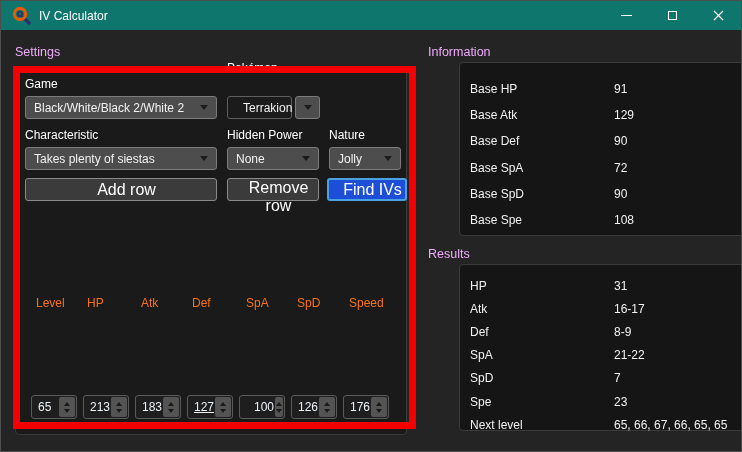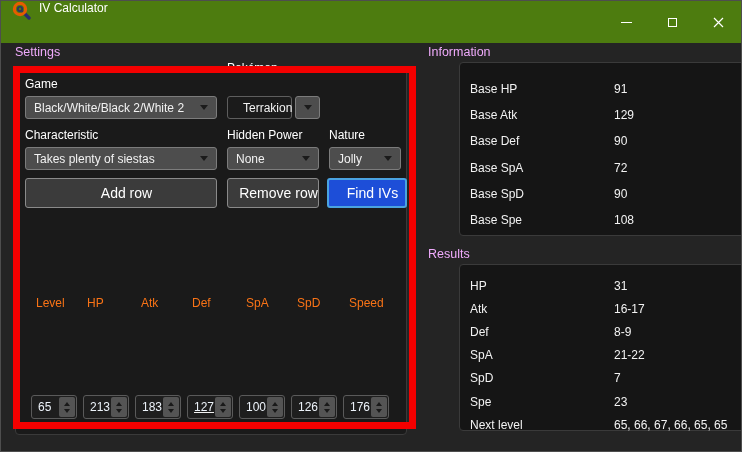--- a/index.html
+++ b/index.html
@@ -3,21 +3,21 @@
 <meta charset="utf-8">
 <style>
   * { margin:0; padding:0; box-sizing:border-box; }
   html,body { background:#3a3a3a; }
   .window {
     position:relative; width:742px; height:452px; overflow:hidden;
     background:#242424; border:1px solid #4e4e4e;
     font-family:"Liberation Sans", sans-serif; font-size:12px; color:#f2f2f2;
   }
   
-  .titlebar { position:absolute; left:0; top:0; right:0; height:42px; background:#4d7c0f; display:flex; }
+  .titlebar { position:absolute; left:0; top:0; right:0; height:29px; background:#0f766e; display:flex; align-items:center; }
   .app-icon { margin-left:11px; width:19px; height:19px; flex:0 0 auto; }
   .title-text { margin-left:8px; font-size:12px; color:#ffffff; }
   .win-controls { margin-left:auto; display:flex; height:100%; }
   .win-btn { width:46px; height:100%; display:flex; align-items:center; justify-content:center; cursor:default; }
   .min-glyph { display:block; width:11px; height:1px; background:#ffffff; }
   .max-glyph { display:block; width:9px; height:9px; border:1px solid #ffffff; }
   
   .section-label { position:absolute; font-size:12.5px; color:#f0abfc; }
   
   .groupbox { position:absolute; background:#1a1a1a; border:1px solid #3a3a3a; border-radius:4px; }
@@ -30,21 +30,21 @@
   .red-annotation { position:absolute; left:12px; top:65px; width:403px; height:363px; border:7px solid #f40000; z-index:50; pointer-events:none; }
   
   .fld-label { position:absolute; font-size:12px; color:#ffffff; }
   
   .combo { position:absolute; height:23px; background:#4d4d4d; border:1px solid #7c7c7c; border-radius:3px; display:flex; align-items:center; padding:0 8px; cursor:default; }
   .combo-arrow { margin-left:auto; width:0; height:0; border-left:4px solid transparent; border-right:4px solid transparent; border-top:5px solid #1b1b1b; }
   .combo-edit { position:absolute; height:23px; background:#1b1b1b; border:1px solid #5e5e5e; border-radius:3px; display:flex; align-items:center; padding:0 15px; }
   .combo-btn { position:absolute; height:23px; background:#4d4d4d; border:1px solid #7c7c7c; border-radius:3px; display:flex; align-items:center; justify-content:center; cursor:default; }
   .combo-btn .combo-arrow { margin-left:0; }
   
-  .btn { position:absolute; height:30px; background:#3b3b3b; border:1px solid #8a8a8a; border-radius:3px; color:#ffffff; font-size:14px; font-family:inherit; cursor:default;padding-left:11px; }
+  .btn { position:absolute; height:23px; background:#3b3b3b; border:1px solid #8a8a8a; border-radius:3px; color:#ffffff; font-size:16px; font-family:inherit; cursor:default;padding-left:11px; }
   .btn-accent { background:#1d4ed8; border:2px solid #4aa3e0; }
   
   .stat-label { position:absolute; top:295px; font-size:12px; color:#f97316; }
   
   .spin { position:absolute; top:394px; width:46px; height:24px; background:#1e1e1e; border:1px solid #5a5a5a; border-radius:3px; display:flex; }
   .spin-input { width:27px; background:transparent; border:none; outline:none; color:#edf3fa; font-size:12px; font-family:inherit; padding-left:6px; }
   .spin-btns { flex:1; margin:1px 1px 1px 0; background:#545454; border-radius:2px; display:flex; flex-direction:column; align-items:center; justify-content:center; gap:3px; }
   .tri-up { width:0; height:0; border-left:3.5px solid transparent; border-right:3.5px solid transparent; border-bottom:4px solid #191919; }
   .tri-down { width:0; height:0; border-left:3.5px solid transparent; border-right:3.5px solid transparent; border-top:4px solid #191919; }
 </style>
@@ -144,21 +144,21 @@
       <span class="tri-down"></span>
     </div>
   </div>
   <div class="spin" style="left:186px;text-decoration:underline;">
     <input class="spin-input" value="127" style="">
     <div class="spin-btns">
       <span class="tri-up"></span>
       <span class="tri-down"></span>
     </div>
   </div>
-  <div class="spin" style="left:238px;">
+  <div class="spin" style="left:238px;padding-left:8px;">
     <input class="spin-input" value="100" style="">
     <div class="spin-btns">
       <span class="tri-up"></span>
       <span class="tri-down"></span>
     </div>
   </div>
   <div class="spin" style="left:290px;">
     <input class="spin-input" value="126" style="">
     <div class="spin-btns">
       <span class="tri-up"></span>

